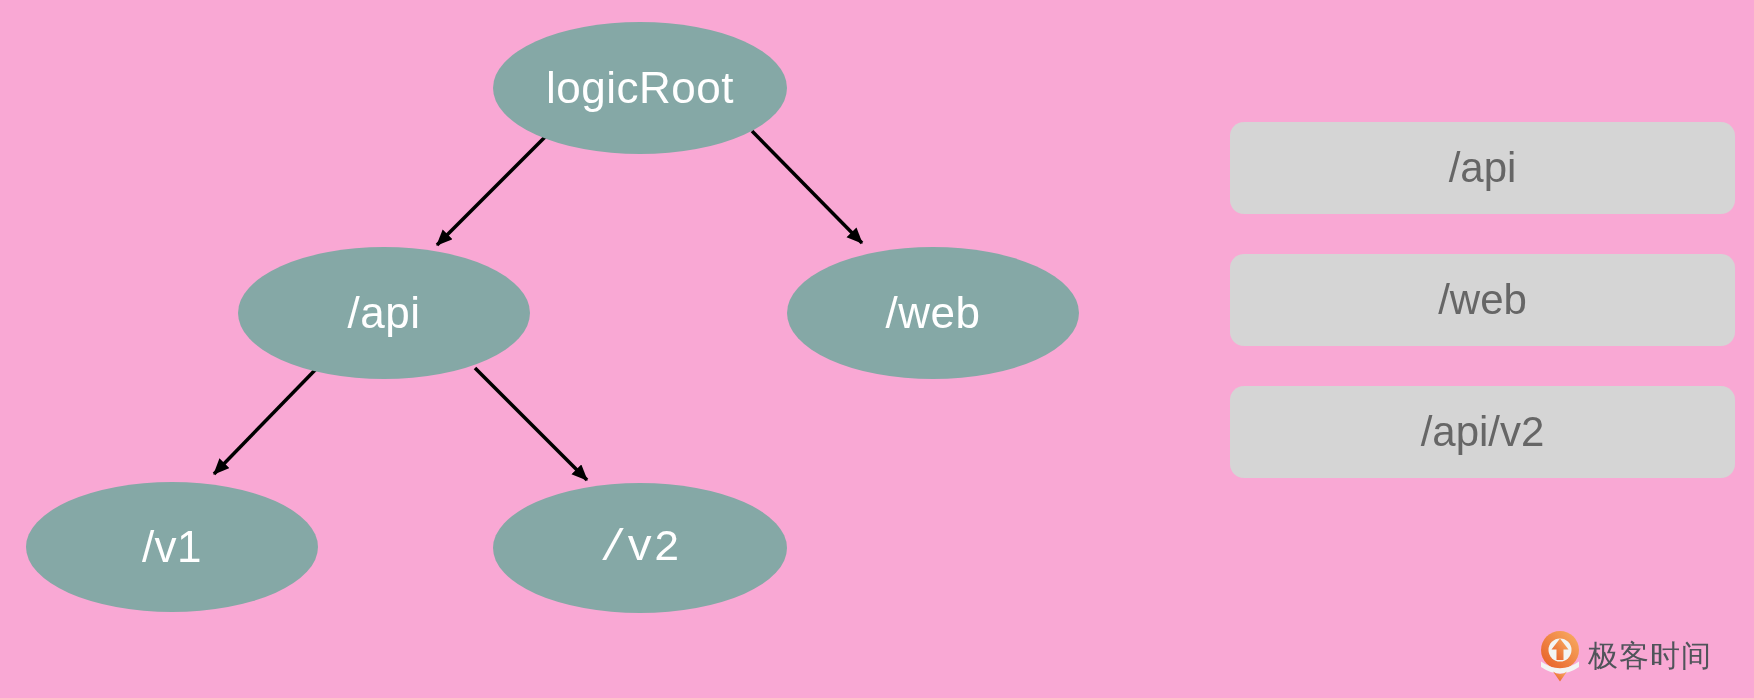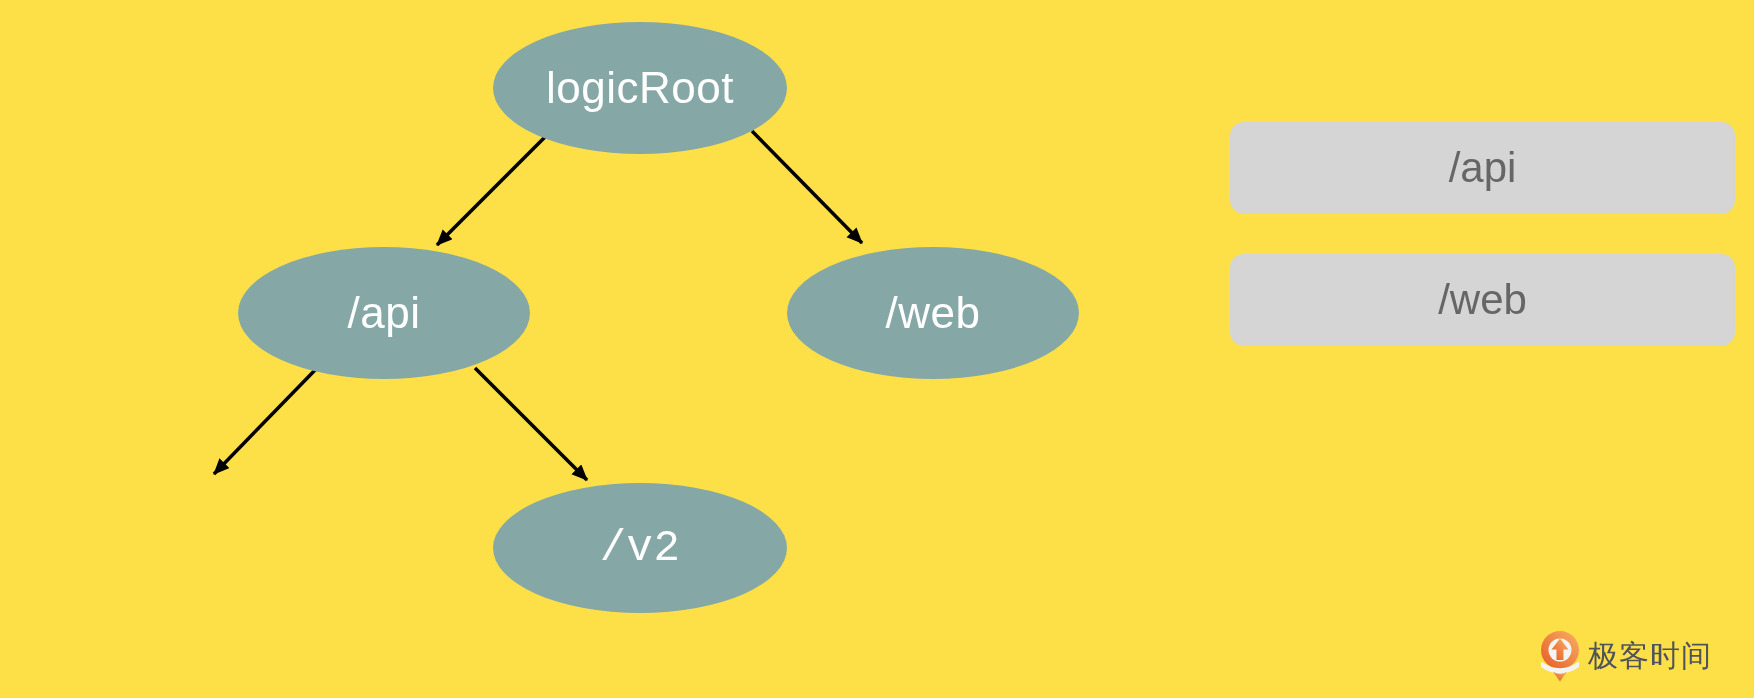--- a/index.html
+++ b/index.html
@@ -5,21 +5,21 @@
   html, body {
     margin: 0;
     padding: 0;
     background: #f3f5f4;
     font-family: "Liberation Sans", "DejaVu Sans", sans-serif;
   }
   .canvas {
     position: relative;
     width: 1754px;
     height: 698px;
-    background: #fde047;
+    background: #f9a8d4;
     overflow: hidden;
   }
   .edges-svg {
     position: absolute;
     left: 0; top: 0;
     width: 1754px;
     height: 698px;
     pointer-events: none;
   }
   .node {
@@ -95,30 +95,36 @@
 
   <div class="node node-logicroot">
     <span>logicRoot</span>
   </div>
   <div class="node node-api">
     <span>/api</span>
   </div>
   <div class="node node-web">
     <span>/web</span>
   </div>
+  <div class="node node-v1">
+    <span>/v1</span>
+  </div>
   <div class="node node-v2">
     <span>/v2</span>
   </div>
 
   <div class="routes-panel">
     <div class="route-chip">
       <span>/api</span>
     </div>
     <div class="route-chip">
       <span>/web</span>
+    </div>
+    <div class="route-chip">
+      <span>/api/v2</span>
     </div>
   </div>
 
   <div class="brand">
     <svg class="brand-icon" viewBox="0 0 40 52" xmlns="http://www.w3.org/2000/svg">
       <defs>
         <linearGradient id="gkgrad" x1="1" y1="0" x2="0" y2="1">
           <stop offset="0" stop-color="#f9b064"></stop>
           <stop offset="1" stop-color="#e65b25"></stop>
         </linearGradient>

